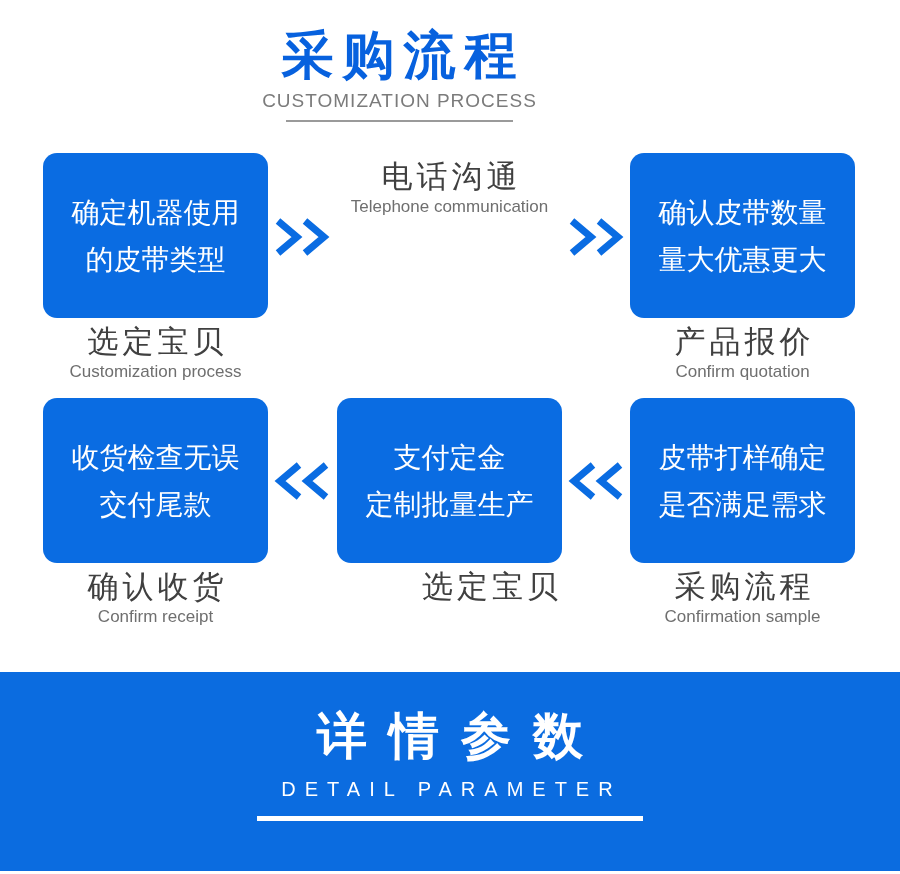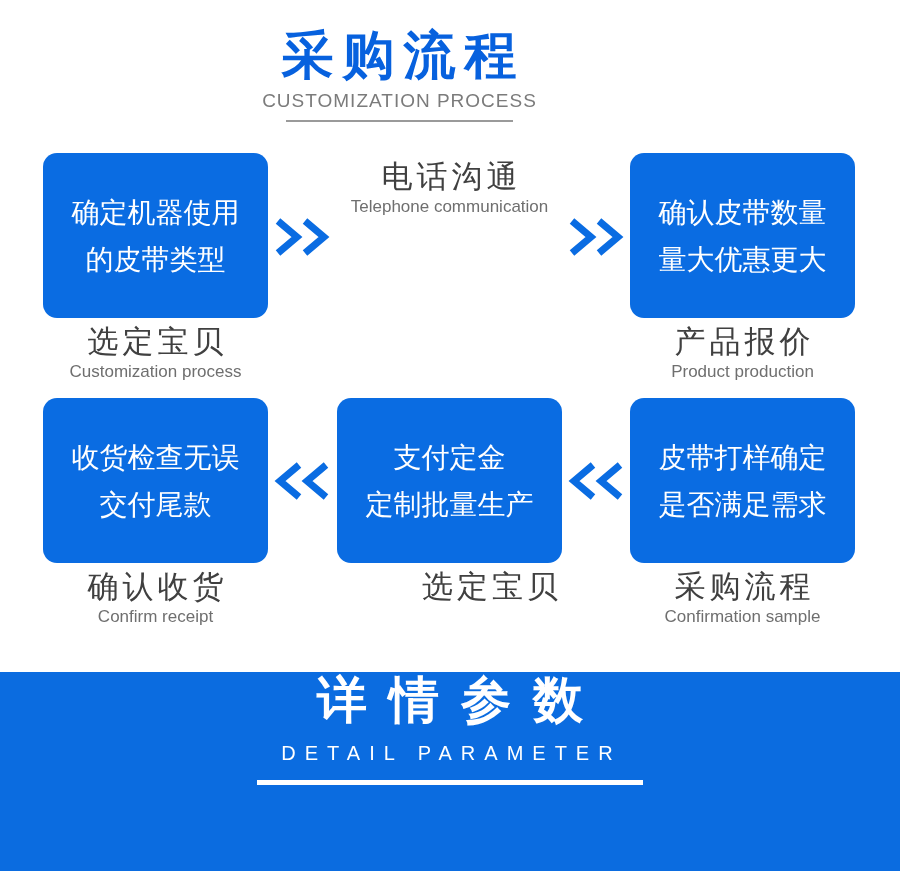--- a/index.html
+++ b/index.html
@@ -78,20 +78,21 @@
   .banner {
     position: absolute;
     left: 0;
     top: 672px;
     width: 900px;
     height: 199px;
     background: #0b6ce0;
     text-align: center;
   }
   .banner-title {
+    margin-top: 36px;
     font-size: 50px;
     line-height: 56px;
     font-weight: bold;
     color: #ffffff;
     letter-spacing: 22px;
     padding-left: 22px;
   }
   .banner-subtitle {
     margin-top: 14px;
     font-size: 20px;
@@ -131,21 +132,21 @@
     <div class="step-label-cn">电话沟通</div>
     <div class="step-label-en">Telephone communication</div>
   </div>
 
   <div class="step" style="left:630px; top:153px;">
     <div class="step-box">
       <div class="step-box-line">确认皮带数量</div>
       <div class="step-box-line">量大优惠更大</div>
     </div>
     <div class="step-label-cn">产品报价</div>
-    <div class="step-label-en">Product production</div>
+    <div class="step-label-en">Confirm quotation</div>
   </div>
 
   <div class="step" style="left:43px; top:398px;">
     <div class="step-box">
       <div class="step-box-line">收货检查无误</div>
       <div class="step-box-line">交付尾款</div>
     </div>
     <div class="step-label-cn">确认收货</div>
     <div class="step-label-en">Confirm receipt</div>
   </div>

